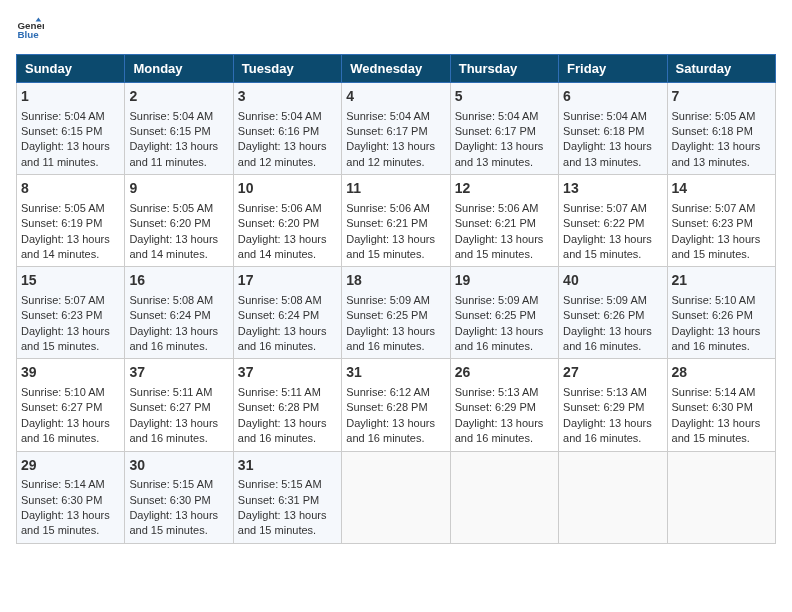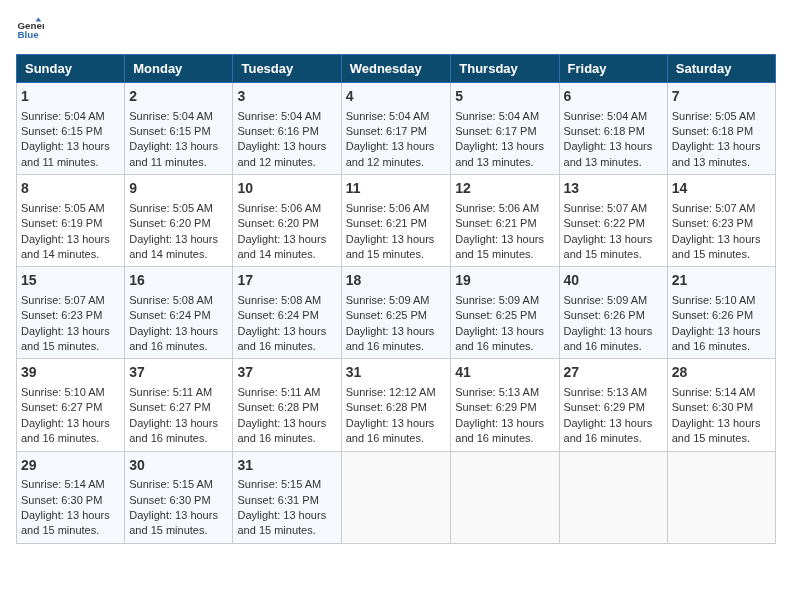--- a/index.html
+++ b/index.html
@@ -251,26 +251,26 @@
           <span>Daylight: 13 hours<br>and 16 minutes.</span>
         </td>
         <td>
           <span class="day-number">37</span>
           <span>Sunrise: 5:11 AM</span><br>
           <span>Sunset: 6:28 PM</span><br>
           <span>Daylight: 13 hours<br>and 16 minutes.</span>
         </td>
         <td>
           <span class="day-number">31</span>
-          <span>Sunrise: 12:12 AM</span><br>
+          <span>Sunrise: 6:12 AM</span><br>
           <span>Sunset: 6:28 PM</span><br>
           <span>Daylight: 13 hours<br>and 16 minutes.</span>
         </td>
         <td>
-          <span class="day-number">41</span>
+          <span class="day-number">26</span>
           <span>Sunrise: 5:13 AM</span><br>
           <span>Sunset: 6:29 PM</span><br>
           <span>Daylight: 13 hours<br>and 16 minutes.</span>
         </td>
         <td>
           <span class="day-number">27</span>
           <span>Sunrise: 5:13 AM</span><br>
           <span>Sunset: 6:29 PM</span><br>
           <span>Daylight: 13 hours<br>and 16 minutes.</span>
         </td>

